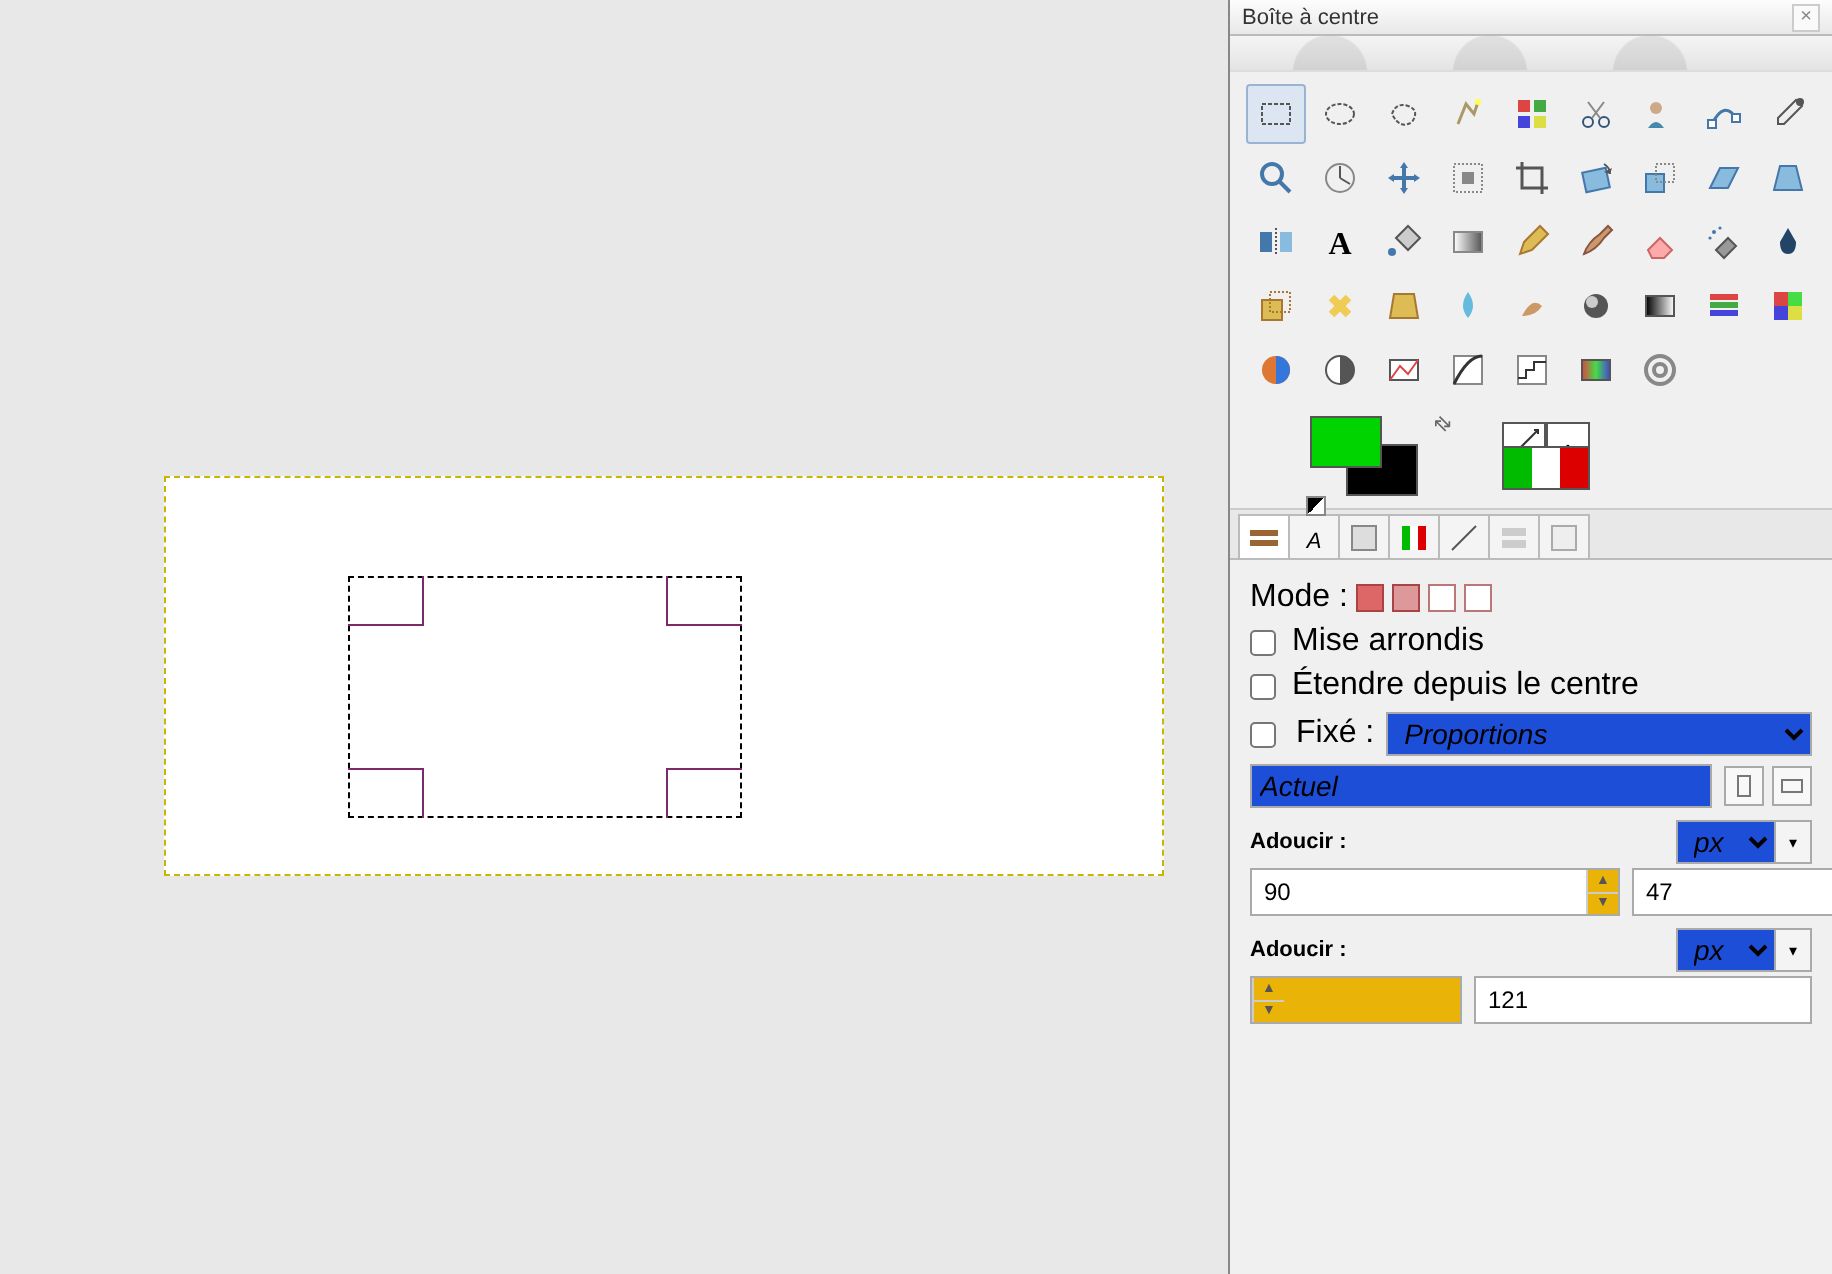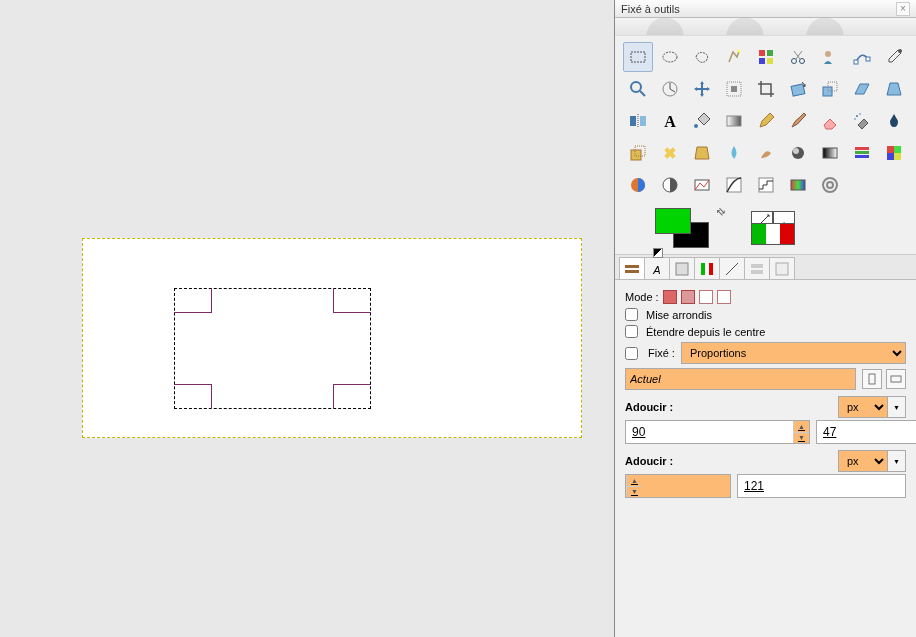--- a/index.html
+++ b/index.html
@@ -149,53 +149,53 @@
   font-weight: bold;
   margin-bottom: 4px;
   display: flex; justify-content: space-between; align-items: center;
 }
 .opt-row {
   display: flex;
   align-items: center;
   margin: 4px 0;
   gap: 4px;
 }
-.opt-row label { font-size: 11px; }
+.opt-row label { font-size: 16px; }
 .opt-row input[type="checkbox"] { margin-right: 4px; }
 .mode-swatch {
   width: 14px; height: 14px;
   border: 1px solid #a44;
   display: inline-block;
 }
 .mode-swatch.s1 { background: #d66; }
 .mode-swatch.s2 { background: #d99; }
 .mode-swatch.s3 { background: #fff; border-color: #b77; }
 .mode-swatch.s4 { background: #fff; border-color: #b77; }
 
 select, input[type="text"].field {
   height: 22px;
   border: 1px solid #aaa;
-  background: #fdba74;
-  font-size: 11px;
+  background: #1d4ed8;
+  font-size: 14px;
   padding: 0 4px;
+  font-style: italic;
 }
 .field { width: 100%; }
 .italic { font-style: italic; font-size: 13px; }
 
 .two-col {
   display: grid;
   grid-template-columns: 1fr 1fr;
   gap: 6px;
 }
 .spin {
   display: flex;
   border: 1px solid #aaa;
   height: 24px;
-  background: #fdba74;
-  text-decoration: underline;
+  background: #eab308;
 }
 .spin input {
   flex: 1;
   border: none;
   padding: 0 6px;
   font-size: 12px;
   outline: none;
 }
 .spin .btns {
   width: 16px;
@@ -247,21 +247,21 @@
       <div class="corner tl"></div>
       <div class="corner tr"></div>
       <div class="corner bl"></div>
       <div class="corner br"></div>
     </div>
   </div>
 </div>
 
 <div class="tool-panel">
   <div class="panel-title">
-    <span>Fixé à outils</span>
+    <span>Boîte à centre</span>
     <span class="close">×</span>
   </div>
   <div class="deco-band"></div>
 
   <div class="tool-grid">
     <div class="tool-btn active">
       <svg viewBox="0 0 20 20">
           <rect x="3" y="5" width="14" height="10" fill="none" stroke="#555" stroke-dasharray="2,1"></rect>
         </svg>
     </div>

